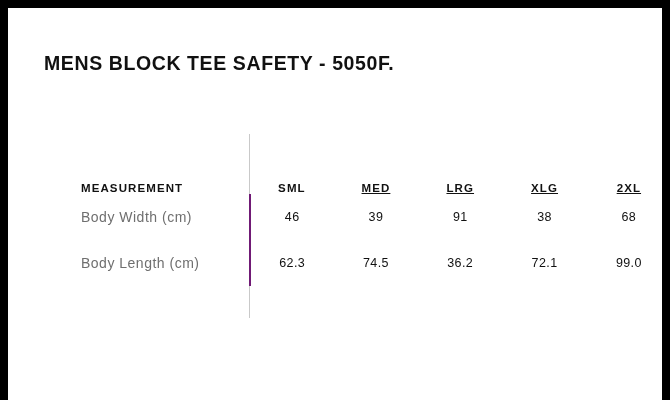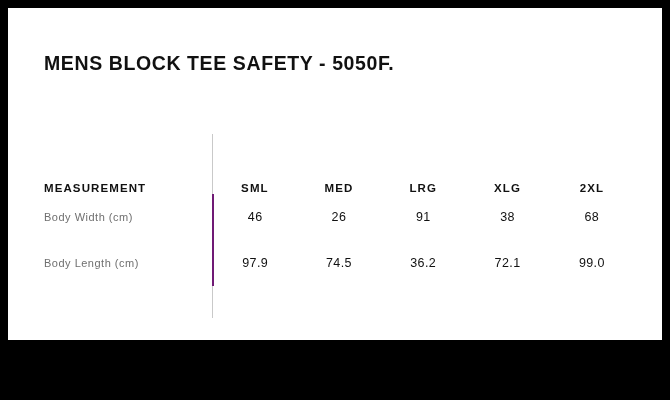--- a/index.html
+++ b/index.html
@@ -11,21 +11,21 @@
     height: 400px;
     background: #000000;
     font-family: "Liberation Sans", sans-serif;
     overflow: hidden;
   }
   .page {
     position: absolute;
     left: 8px;
     top: 8px;
     width: 654px;
-    height: 332px;
+    height: 392px;
     background: #ffffff;
     box-sizing: border-box;
   }
   .title {
     position: absolute;
     left: 36px;
     top: 44px;
     font-size: 19.5px;
     font-weight: bold;
     letter-spacing: 0.6px;
@@ -35,20 +35,21 @@
   .table-wrap {
     position: absolute;
     left: 36px;
     top: 126px;
     width: 590px;
   }
   table.size-table {
     border-collapse: collapse;
     width: 590px;
     table-layout: fixed;
+    margin-left: 37px;
   }
   table.size-table th,
   table.size-table td {
     padding: 0;
     margin: 0;
   }
   th.measure-head {
     text-align: left;
     font-size: 11.5px;
     font-weight: bold;
@@ -65,23 +66,24 @@
     letter-spacing: 1.1px;
     color: #111111;
     height: 60px;
     vertical-align: bottom;
     padding-bottom: 12px;
     text-align: center;
     border-left: 1px solid #c9c9c9;
   }
   th.size-head.no-rule {
     border-left: none;
+    text-decoration: underline;
   }
   td.row-label {
-    font-size: 11px;
+    font-size: 14px;
     color: #6f6f6f;
     letter-spacing: 0.5px;
     height: 46px;
     vertical-align: middle;
     text-align: left;
   }
   td.cell {
     font-size: 12.5px;
     color: #111111;
     letter-spacing: 0.4px;
@@ -124,28 +126,28 @@
           <th class="size-head no-rule">MED</th>
           <th class="size-head no-rule">LRG</th>
           <th class="size-head no-rule">XLG</th>
           <th class="size-head no-rule">2XL</th>
         </tr>
       </thead>
       <tbody>
         <tr>
           <td class="row-label">Body Width (cm)</td>
           <td class="cell">46</td>
-          <td class="cell no-rule" style="border-left:none">26</td>
+          <td class="cell no-rule" style="border-left:none">39</td>
           <td class="cell no-rule" style="border-left:none">91</td>
           <td class="cell no-rule" style="border-left:none">38</td>
           <td class="cell no-rule" style="border-left:none">68</td>
         </tr>
         <tr>
           <td class="row-label">Body Length (cm)</td>
-          <td class="cell">97.9</td>
+          <td class="cell">62.3</td>
           <td class="cell" style="border-left:none">74.5</td>
           <td class="cell" style="border-left:none">36.2</td>
           <td class="cell" style="border-left:none">72.1</td>
           <td class="cell" style="border-left:none">99.0</td>
         </tr>
         <tr>
           <td class="spacer-label"></td>
           <td class="spacer"></td>
           <td class="spacer" style="border-left:none"></td>
           <td class="spacer" style="border-left:none"></td>

